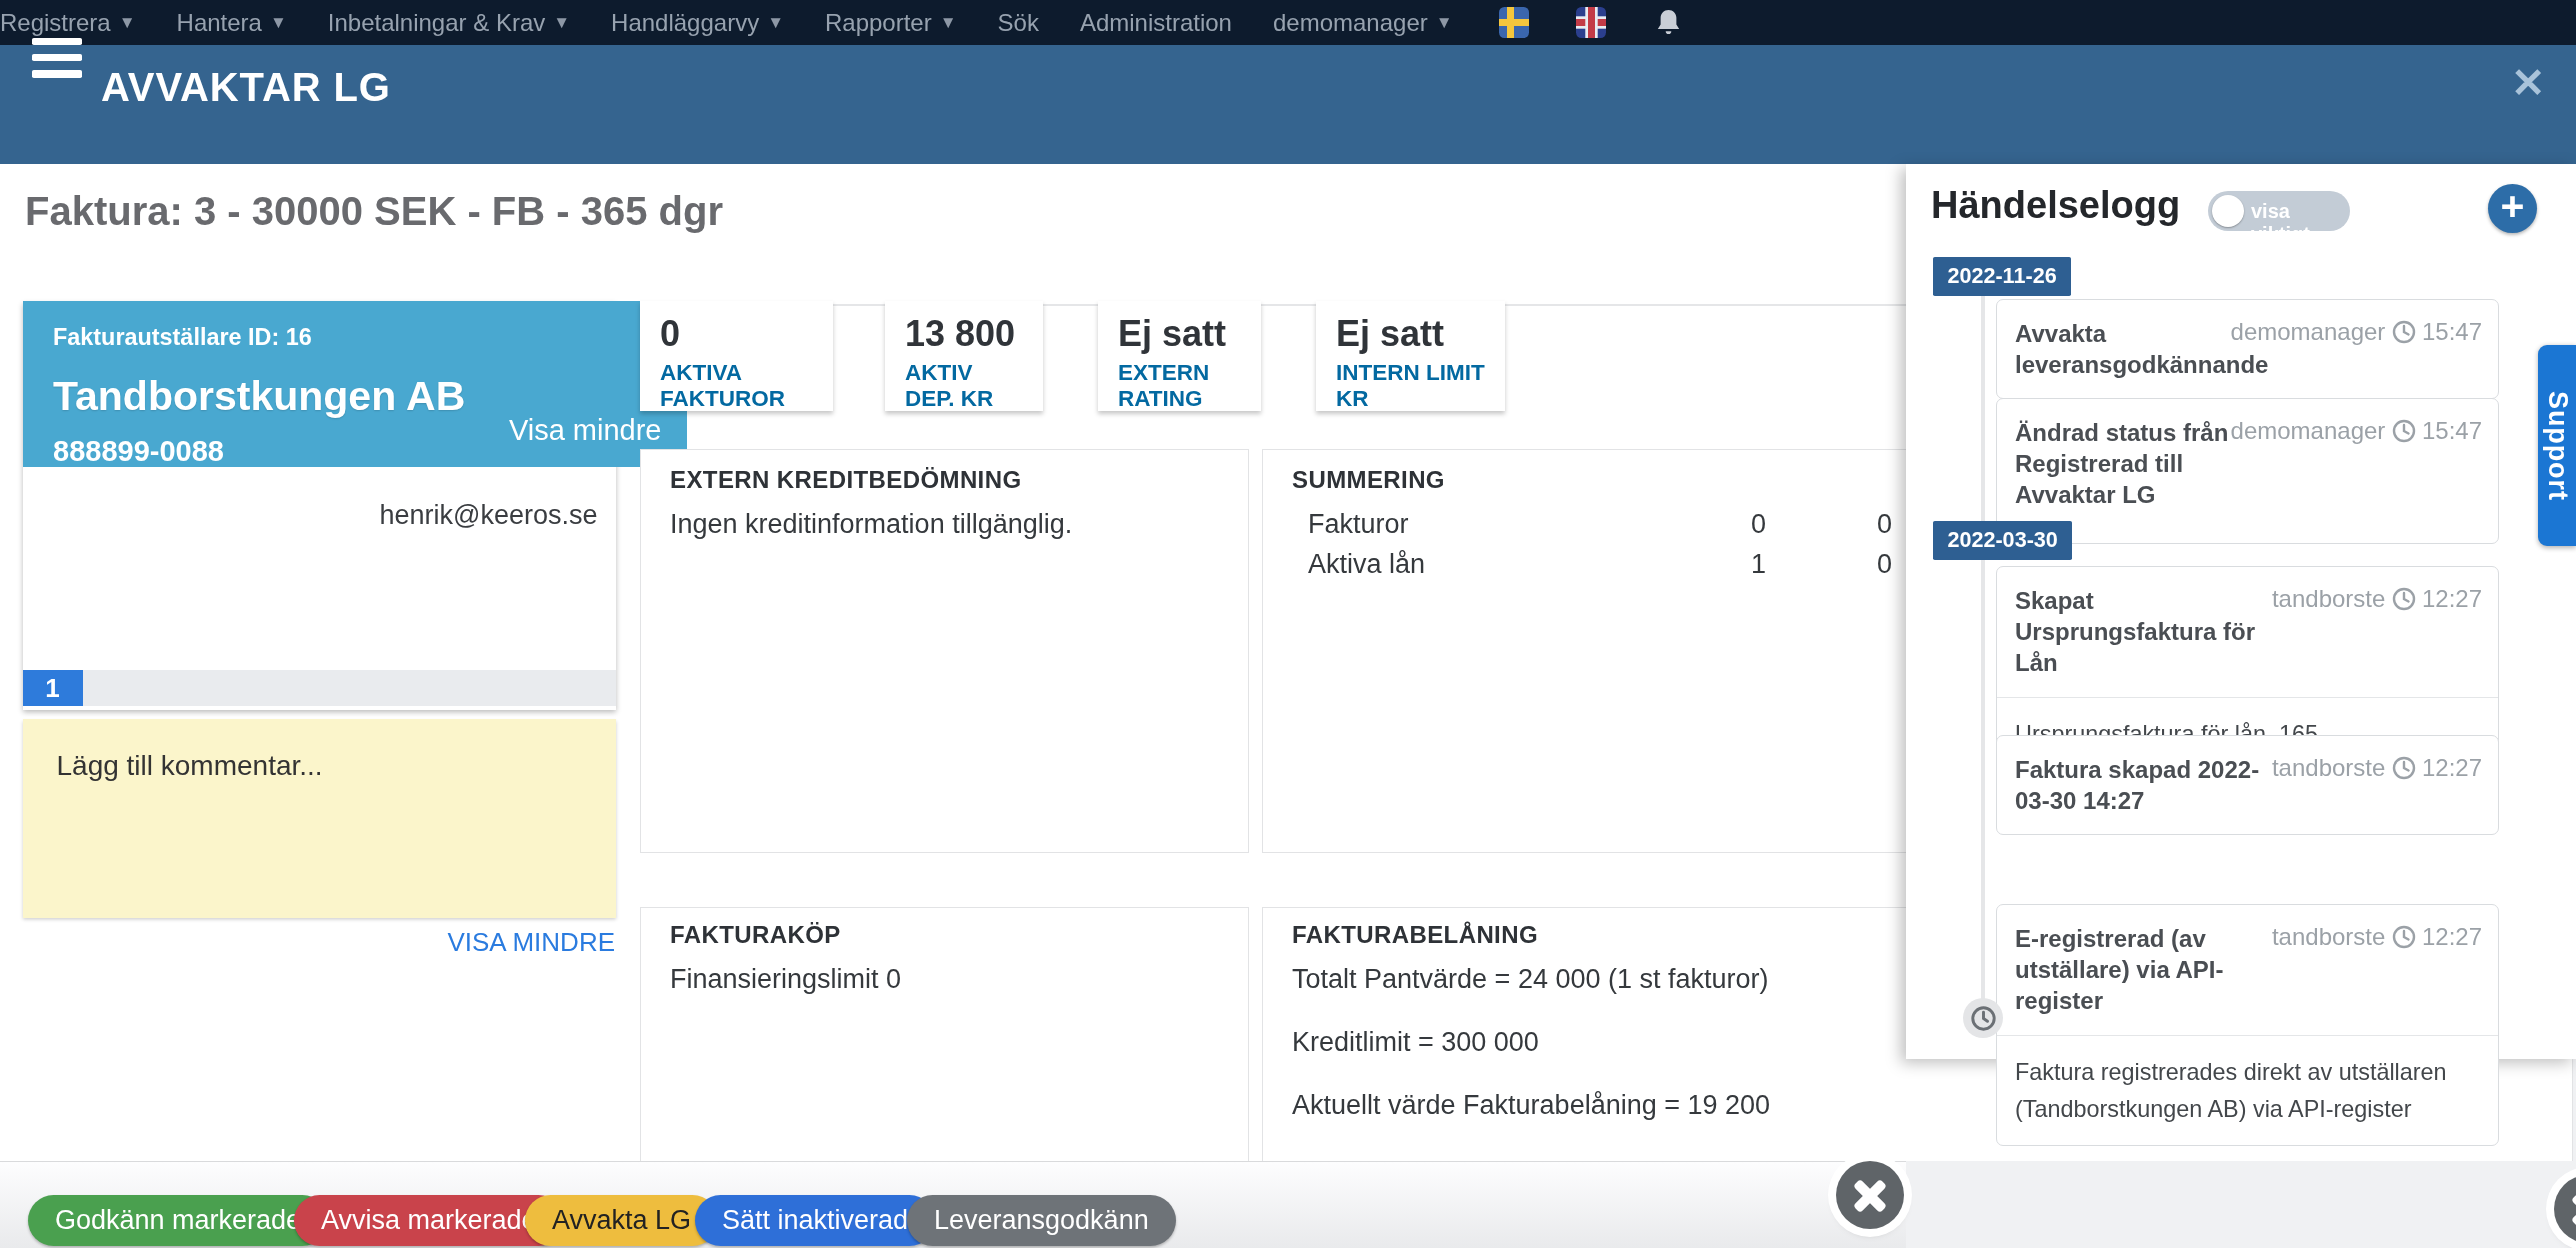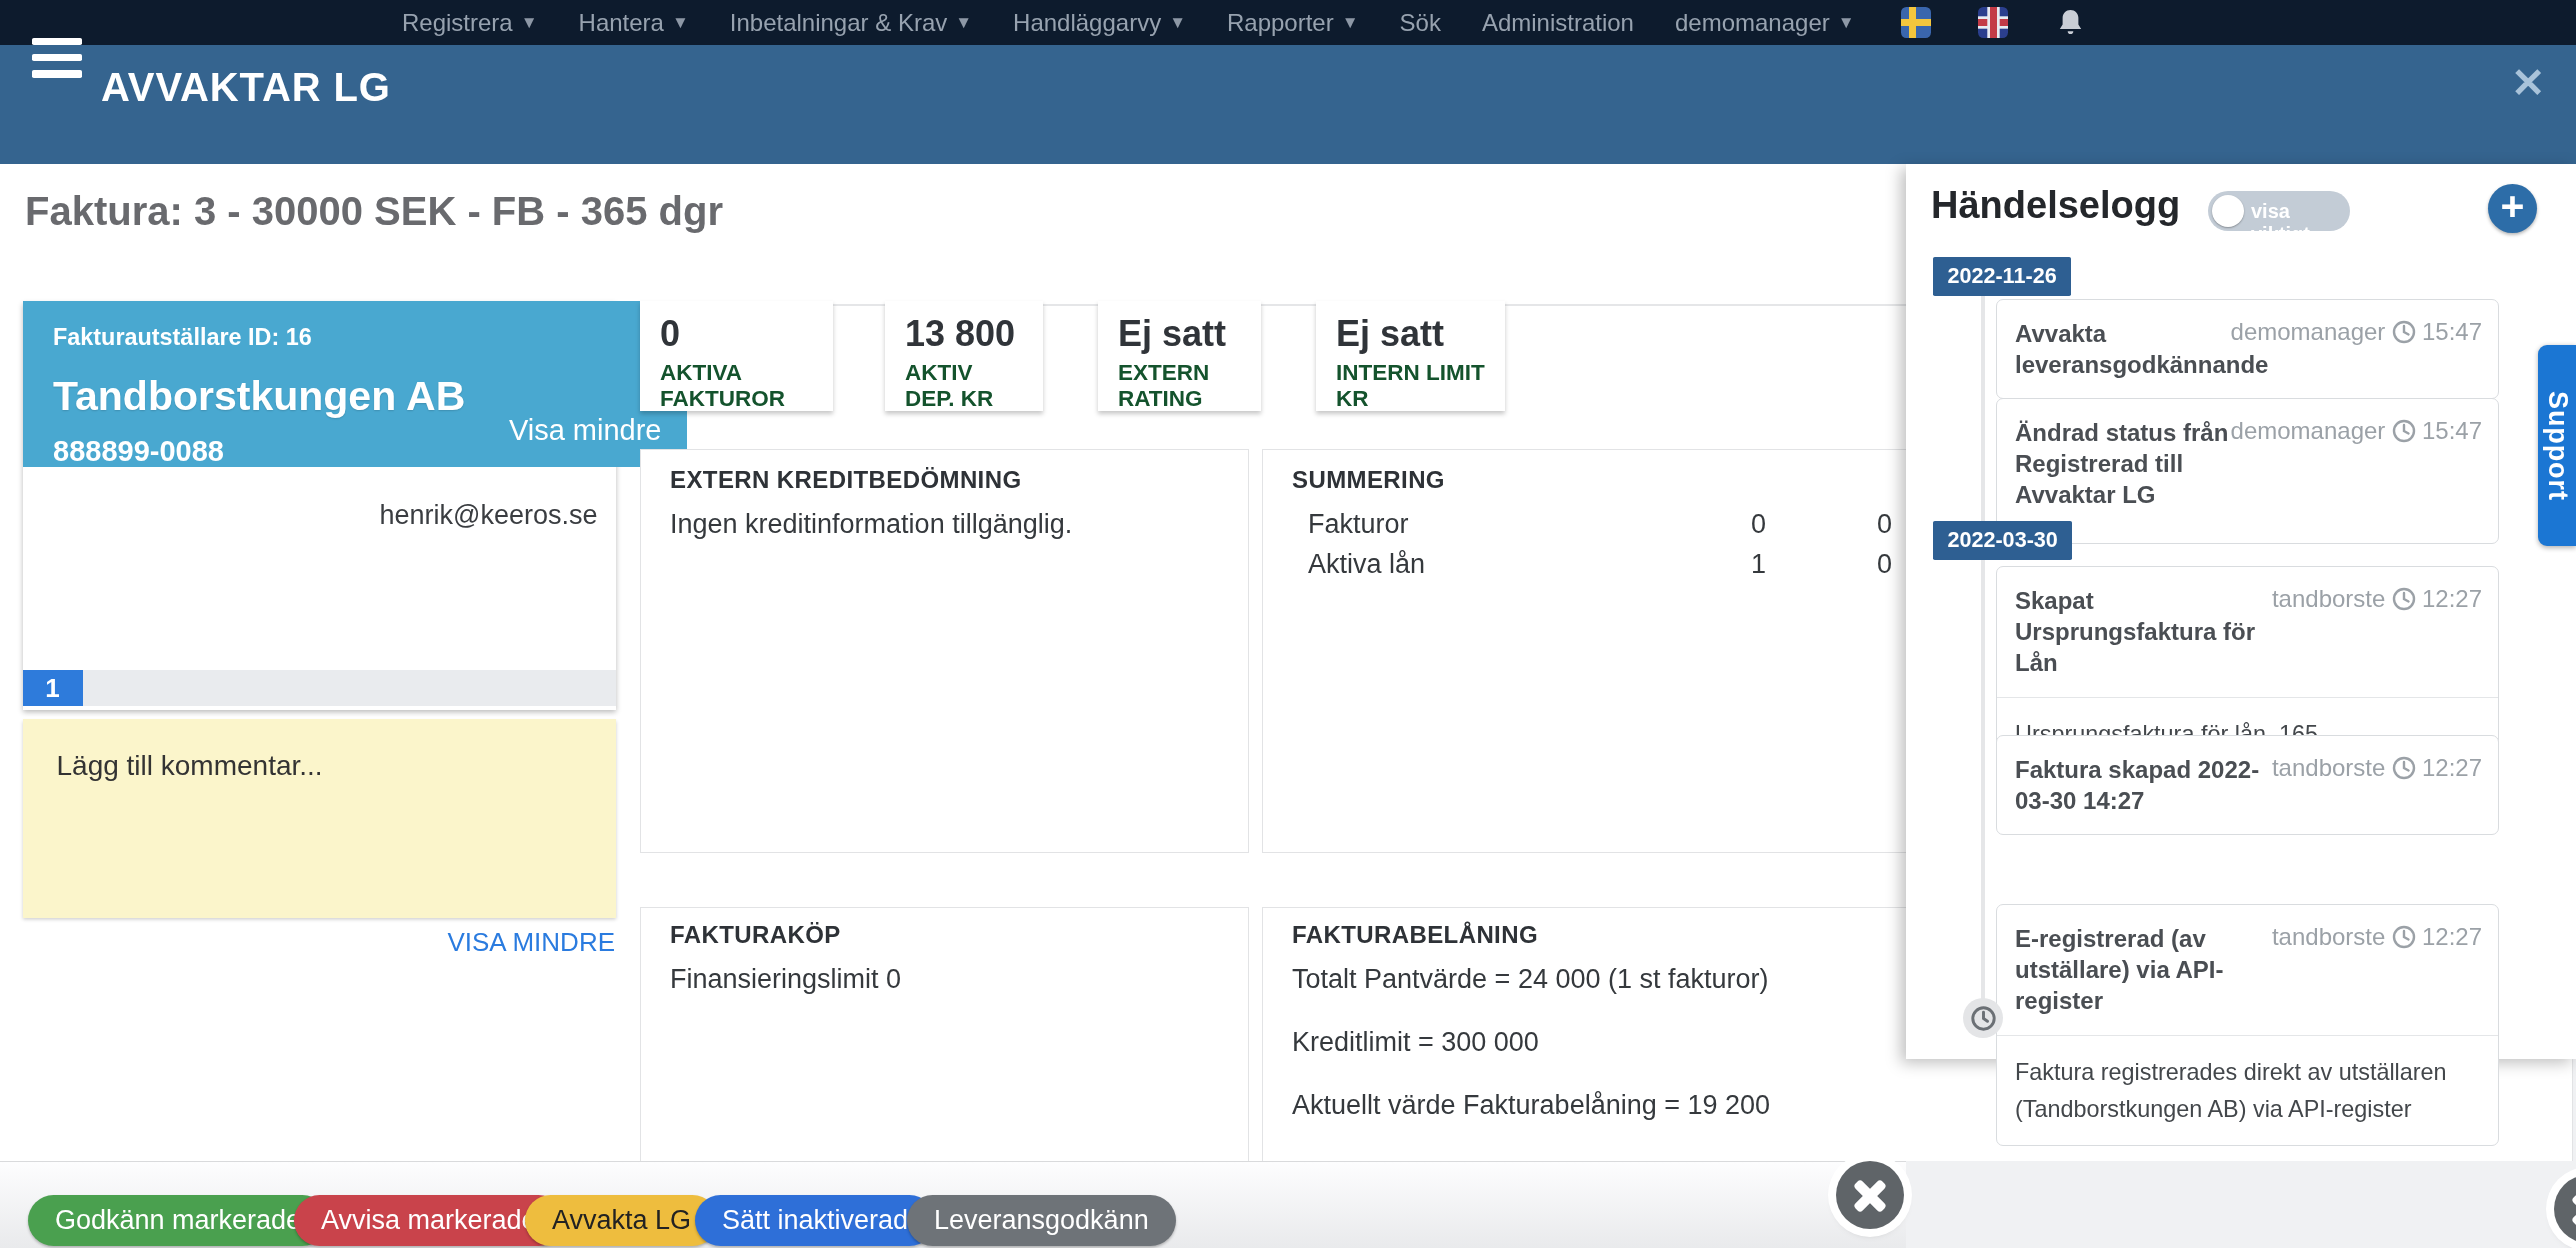--- a/index.html
+++ b/index.html
@@ -1,20 +1,20 @@
 <!DOCTYPE html>
 <html style="font-size:14.4px"><head>
 <meta charset="utf-8">
 <style>
   html,body{margin:0;padding:0;background:#eef0f2;font-family:"Liberation Sans",sans-serif;}
   .stage{position:relative;width:2576px;height:1248px;overflow:hidden;background:#f0f1f3;}
   .abs{position:absolute;}
 
   
-  .topnav{left:0;top:0;width:2576px;height:45px;background:#0d1b2d;display:flex;align-items:center;padding-left:402px;box-sizing:border-box;gap:41px;}
+  .topnav{left:0;top:0;width:2576px;height:45px;background:#0d1b2d;display:flex;align-items:center;box-sizing:border-box;gap:41px;}
   .navitem{display:flex;align-items:center;gap:8px;color:#97a2af;font-size:24px;cursor:pointer;white-space:nowrap;}
   .caret{font-size:17px;color:#8d98a6;line-height:1;}
   .flag{width:30.5px;height:30.5px;border-radius:5.4px;margin-left:5.4px;}
   .flag-se{background:linear-gradient(#3a66ad,#3a66ad);position:relative;overflow:hidden;}
   .flag-se::before{content:"";position:absolute;left:0;top:11.7px;width:30.5px;height:7.2px;background:#f4c63d;}
   .flag-se::after{content:"";position:absolute;left:8px;top:0;width:7.2px;height:30.5px;background:#f4c63d;}
   .flag-uk{background:#2b3f8e;position:relative;overflow:hidden;}
   .flag-uk::before{content:"";position:absolute;left:0;top:11.7px;width:30.5px;height:7.2px;background:#c33b47;box-shadow:0 0 0 2.7px #e8ecf2;}
   .flag-uk::after{content:"";position:absolute;left:11.7px;top:0;width:7.2px;height:30.5px;background:#c33b47;box-shadow:0 0 0 2.7px #e8ecf2;}
 
@@ -41,21 +41,21 @@
   .issuer-bar{position:absolute;left:0;bottom:3.6px;width:593px;height:36px;background:#e9ebee;}
   .issuer-bar-fill{position:absolute;left:0;top:0;width:60px;height:36px;background:#2e7bdb;color:#fff;font-size:26px;font-weight:bold;display:flex;align-items:center;justify-content:center;}
 
   
   .comment-box{left:22.5px;top:719px;width:593px;height:199px;background:#fbf5cb;box-shadow:0 1.8px 3.6px rgba(0,0,0,.2);box-sizing:border-box;padding:30.5px 34px;font-size:28px;color:#333;cursor:text;}
   .visa-mindre{left:346px;top:927px;width:269px;text-align:right;font-size:26px;color:#2a7bdf;cursor:pointer;}
 
   
   .stat{background:#fff;box-shadow:0 2.7px 4.5px rgba(0,0,0,.22);box-sizing:border-box;padding:12.6px 20px;top:301px;height:110px;}
   .stat .v{font-size:36px;font-weight:bold;color:#303439;line-height:1.1;}
-  .stat .l{font-size:22.5px;font-weight:bold;color:#14532d;margin-top:7.2px;line-height:1.15;}
+  .stat .l{font-size:22.5px;font-weight:bold;color:#0369a1;margin-top:7.2px;line-height:1.15;}
 
   
   .obox{background:#fff;border:1.8px solid #e2e3e5;box-sizing:border-box;}
   .obox .t{position:absolute;left:29px;top:16px;font-size:24px;font-weight:bold;color:#2e3237;letter-spacing:0.4px;}
   .bodytext{font-size:27px;color:#35393d;}
   .sum-label{position:absolute;left:45px;font-size:27px;color:#35393d;}
   .sum-val{position:absolute;width:81px;text-align:right;font-size:27px;color:#35393d;}
 
   
   .footer{left:0;top:1161px;width:1906px;height:87px;background:linear-gradient(180deg,#fdfdfe 0%,#e9eaec 100%);border-top:1.8px solid #d9dadc;box-sizing:border-box;}

